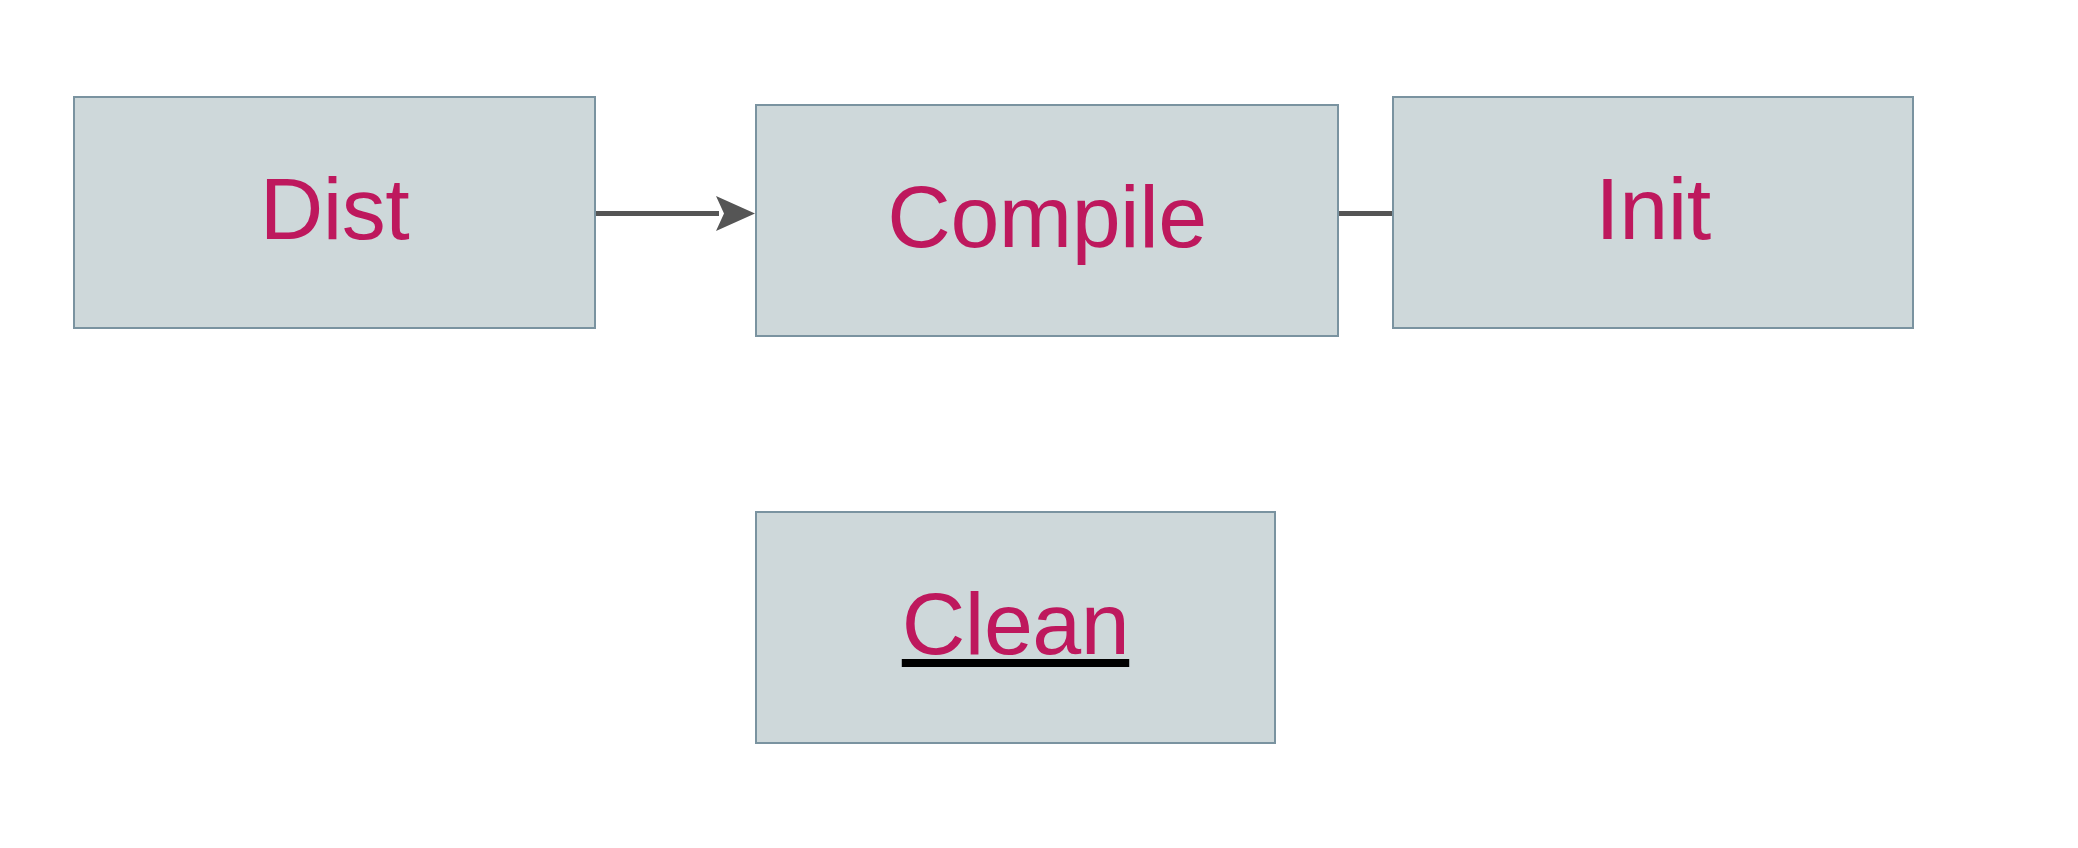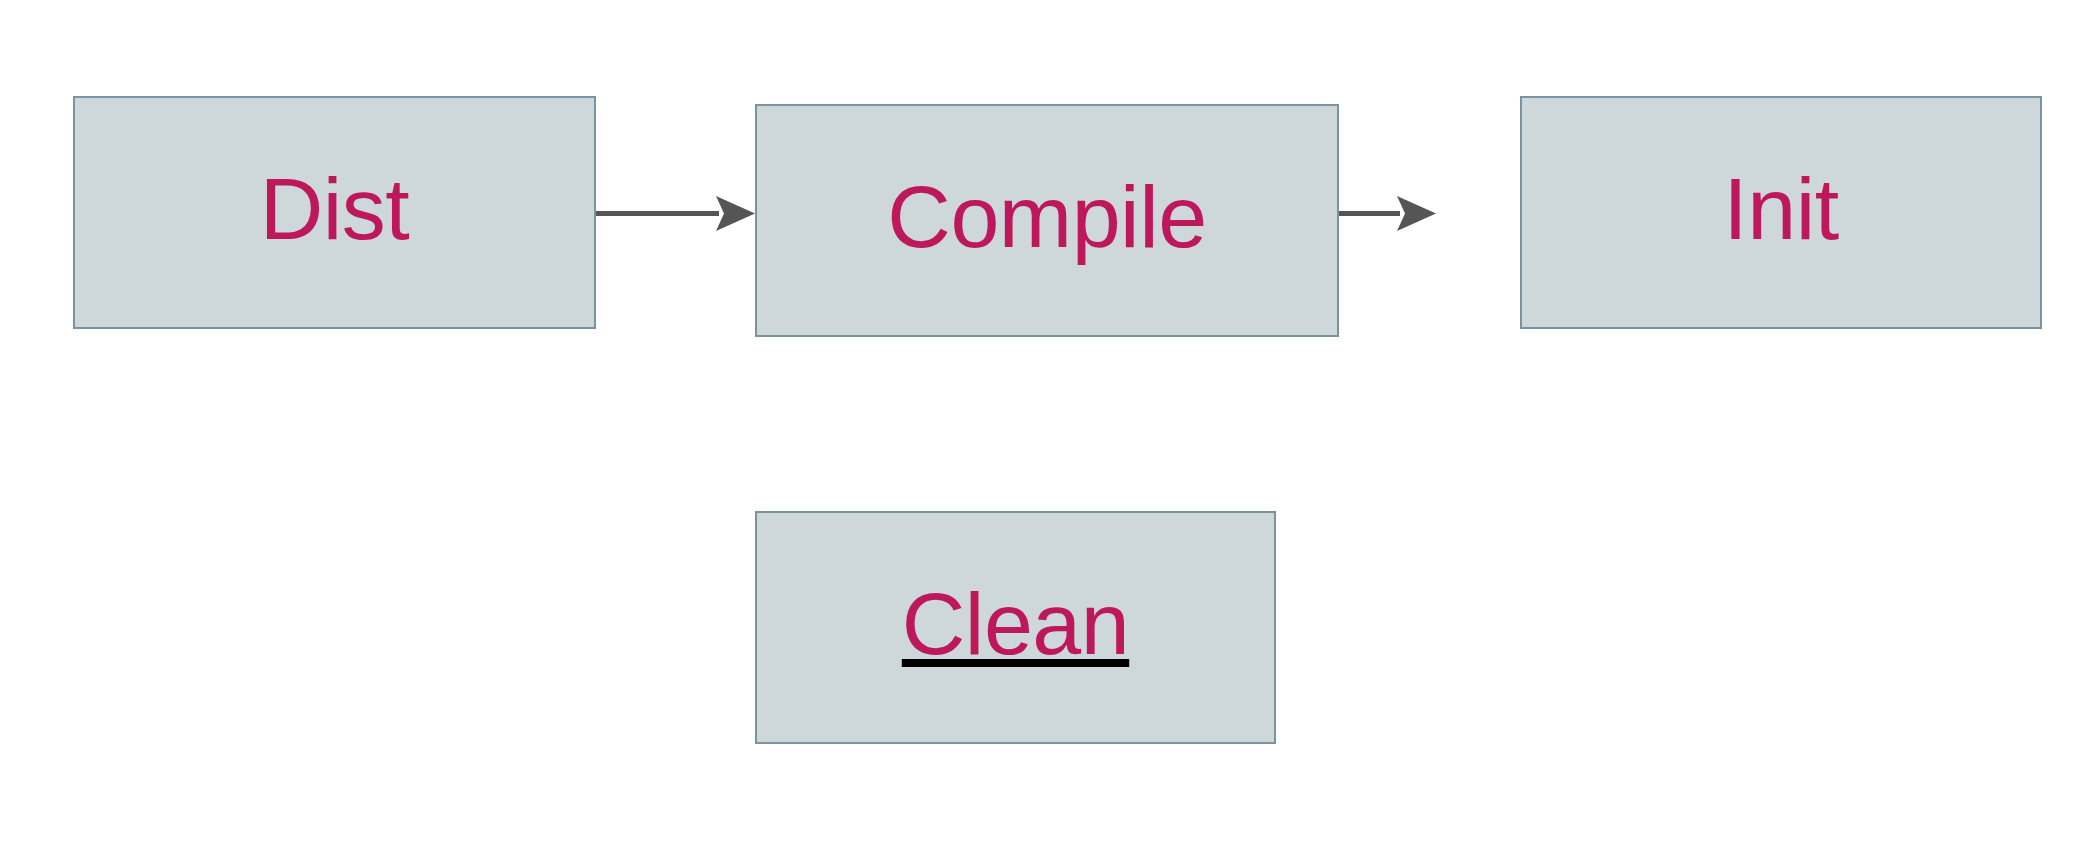--- a/index.html
+++ b/index.html
@@ -41,21 +41,21 @@
   .edge-layer {
     position: absolute;
     left: 0;
     top: 0;
     width: 2078px;
     height: 848px;
     pointer-events: none;
   }
   #node-dist   { left: 73px;   top: 96px;  width: 523px; height: 233px; }
   #node-compile{ left: 755px;  top: 96px;  width: 584px; height: 233px; margin-top: 8px; }
-  #node-init   { left: 1520px; top: 96px;  width: 522px; height: 233px; }
+  #node-init   { left: 1392px; top: 96px;  width: 522px; height: 233px; }
   #node-clean  { left: 755px;  top: 511px; width: 521px; height: 233px; text-decoration: underline; }
 </style>
 </head>
 <body>
 
 <div id="canvas">
 
   <svg class="edge-layer" viewBox="0 0 2078 848" width="2078" height="848" xmlns="http://www.w3.org/2000/svg">
     <g>
       <line x1="596" y1="213.5" x2="1400" y2="213.5" stroke="#555555" stroke-width="5" style="display:none"></line>

